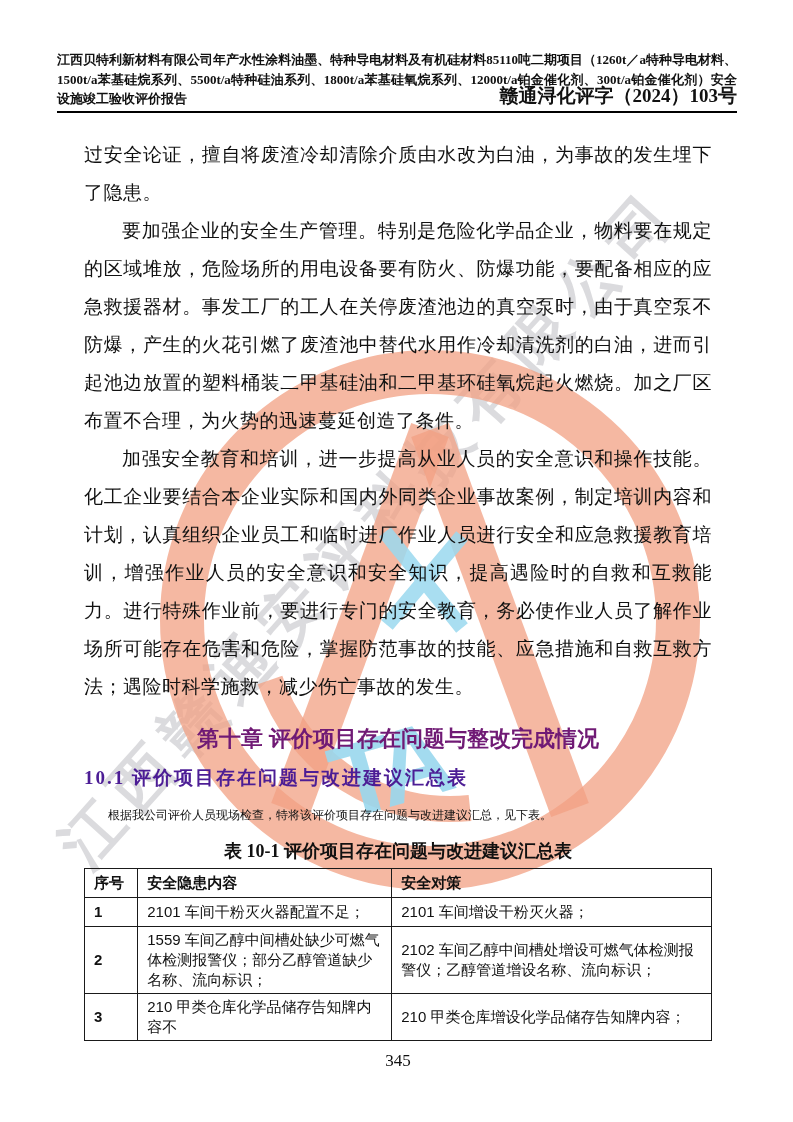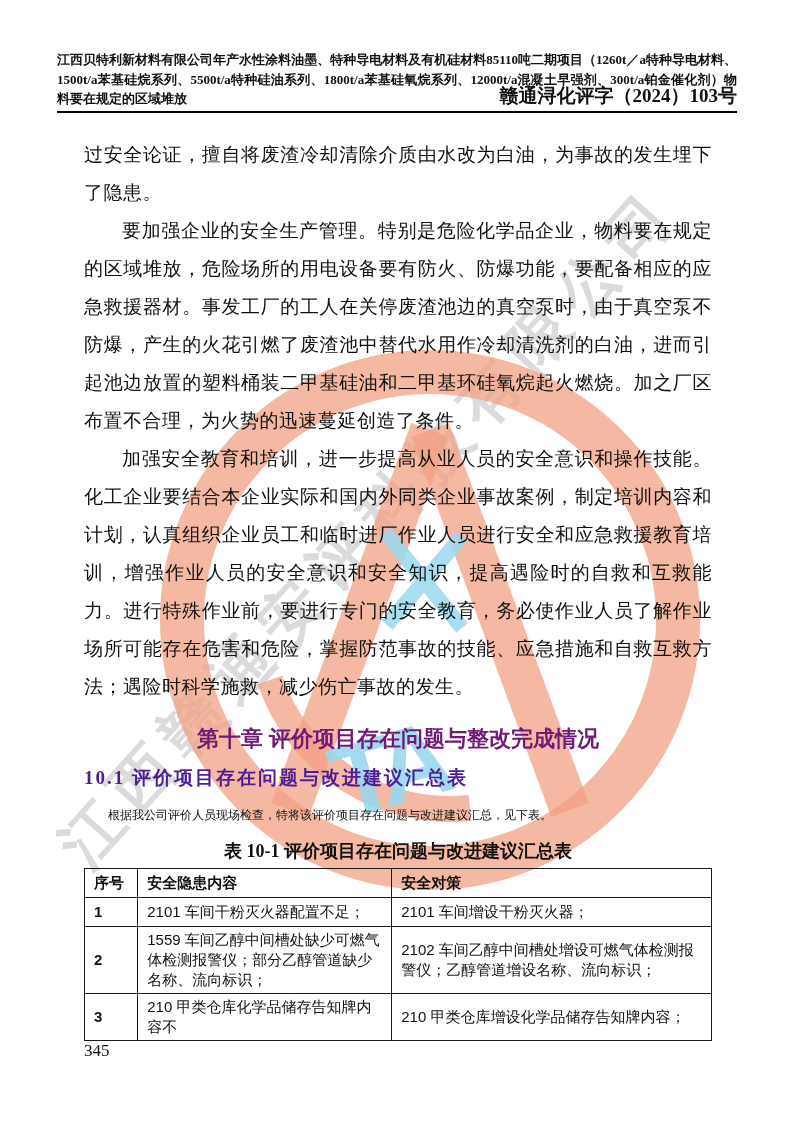--- a/index.html
+++ b/index.html
@@ -150,21 +150,22 @@
   }
   table.issues th { font-weight: bold; height: 22px; }
   th.c3 { padding-left: 42px; }
   td.no-cell { font-weight: bold; }
   col.col-no  { width: 8.5%; }
   col.col-hz  { width: 40.5%; }
   col.col-cm  { width: 51%; }
   tr.short-row td { height: 22px; }
 
   .page-number {
-    text-align: left;
+    margin-top: 10px;
+    text-align: center;
     font-size: 17px;
   }
 </style>
 </head>
 <body>
 
 <div class="page">
 
   <div class="watermark-layer">
     <div class="wm-company">江西赣通安评科技有限公司</div>
@@ -177,21 +178,21 @@
 
       <path class="stamp-stroke" d="M 130 350 A 190 190 0 0 0 330 478" stroke-width="26"></path>
 
       <path class="stamp-blue" d="M 245 202 L 322 298 M 322 206 L 247 295" stroke-width="15"></path>
 
       <text class="ta-text" x="188" y="478" transform="rotate(-16 240 430)">TA</text>
     </svg>
   </div>
 
   <div class="header">
-    <div class="header-title">江西贝特利新材料有限公司年产水性涂料油墨、特种导电材料及有机硅材料85110吨二期项目（1260t／a特种导电材料、1500t/a苯基硅烷系列、5500t/a特种硅油系列、1800t/a苯基硅氧烷系列、12000t/a混凝土早强剂、300t/a铂金催化剂）物料要在规定的区域堆放</div>
+    <div class="header-title">江西贝特利新材料有限公司年产水性涂料油墨、特种导电材料及有机硅材料85110吨二期项目（1260t／a特种导电材料、1500t/a苯基硅烷系列、5500t/a特种硅油系列、1800t/a苯基硅氧烷系列、12000t/a铂金催化剂、300t/a铂金催化剂）安全设施竣工验收评价报告</div>
     <div class="doc-number">赣通浔化评字（2024）103号</div>
   </div>
   <div class="header-rule"></div>
 
   <div class="content">
 
     <p class="body-p">过安全论证，擅自将废渣冷却清除介质由水改为白油，为事故的发生埋下了隐患。</p>
 
     <p class="body-p indent">要加强企业的安全生产管理。特别是危险化学品企业，物料要在规定的区域堆放，危险场所的用电设备要有防火、防爆功能，要配备相应的应急救援器材。事发工厂的工人在关停废渣池边的真空泵时，由于真空泵不防爆，产生的火花引燃了废渣池中替代水用作冷却清洗剂的白油，进而引起池边放置的塑料桶装二甲基硅油和二甲基环硅氧烷起火燃烧。加之厂区布置不合理，为火势的迅速蔓延创造了条件。</p>
 

